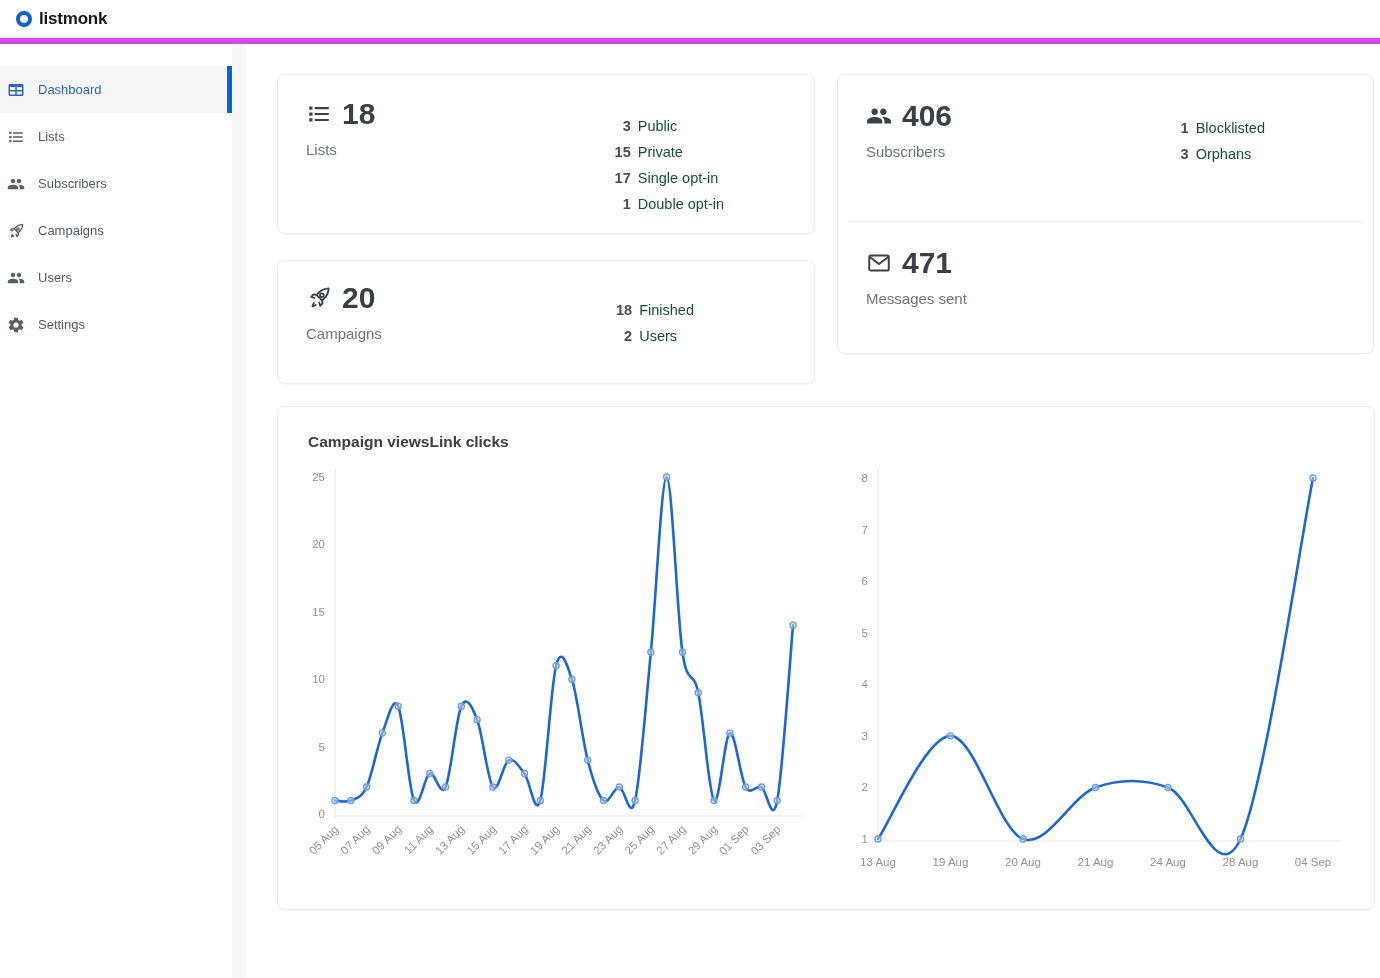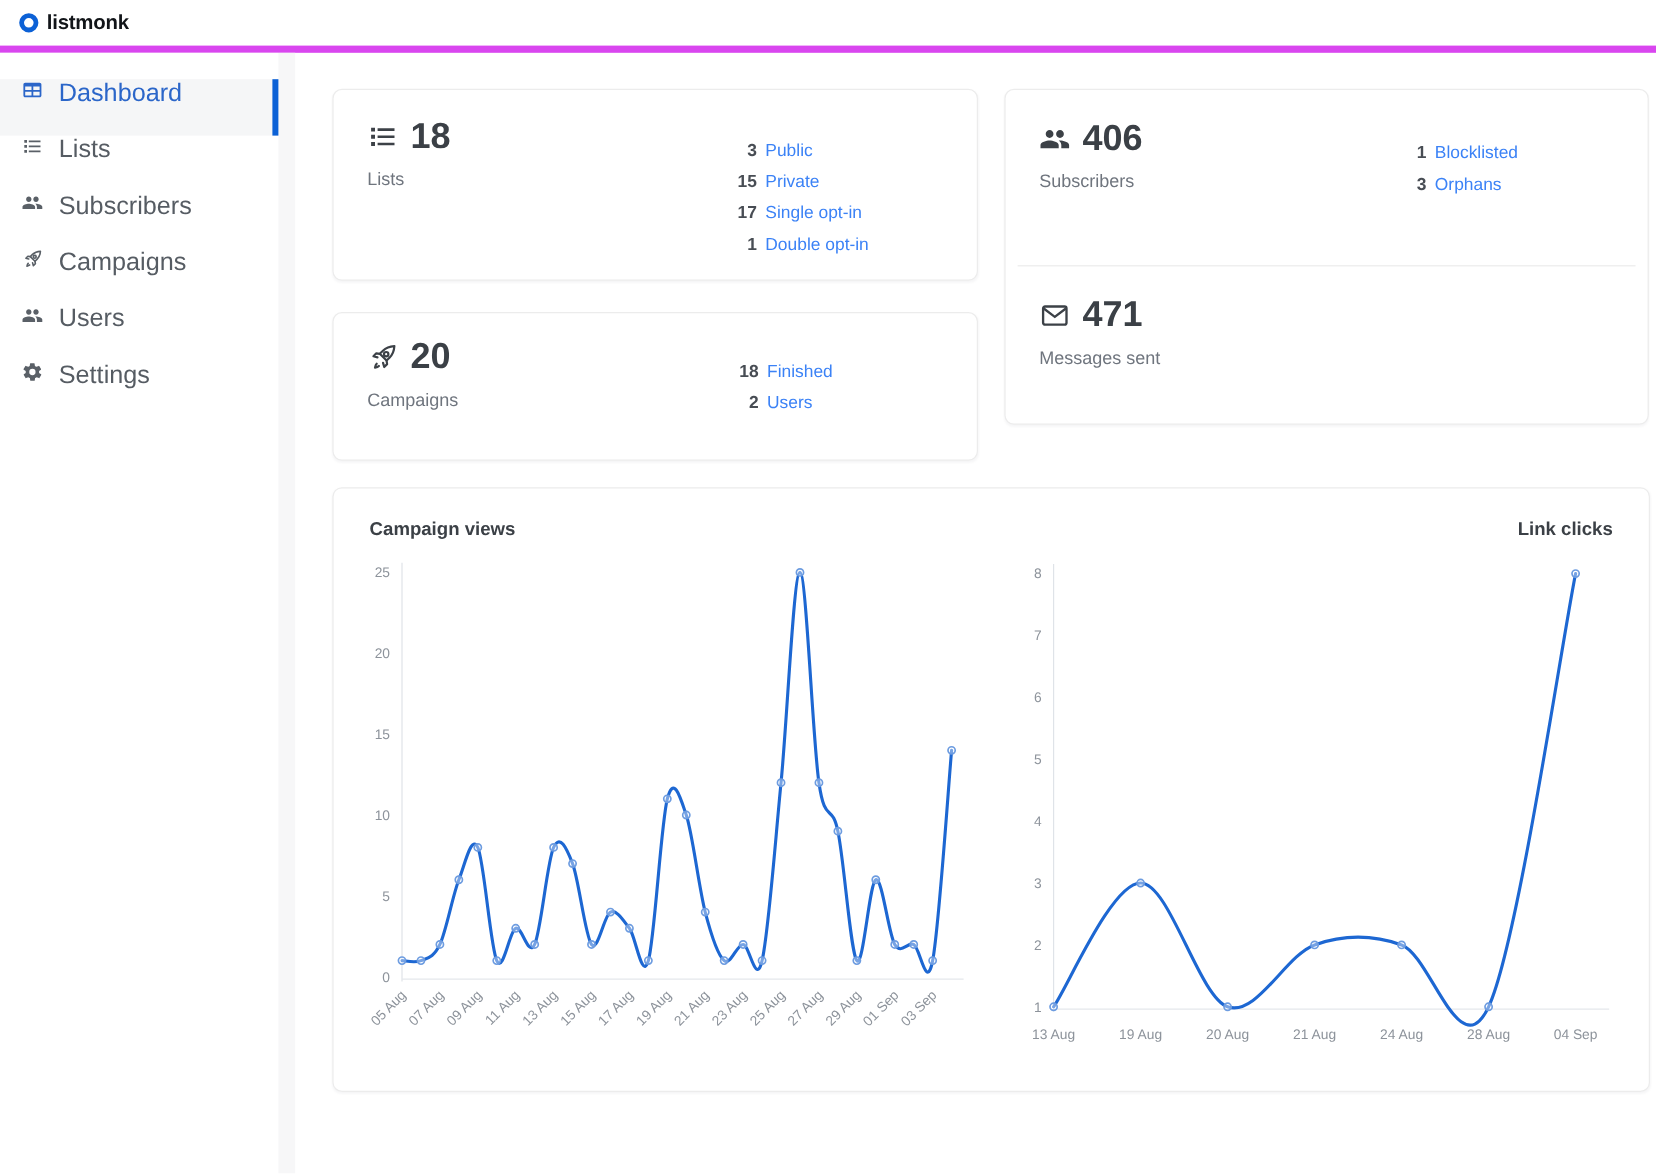--- a/index.html
+++ b/index.html
@@ -11,22 +11,22 @@
   .header { height:44px; display:flex; align-items:center; padding-left:16px;
     border-bottom:6px solid #d946ef; background:#fff; }
   .logo { display:flex; align-items:center; gap:7px; cursor:pointer; }
   .logo-ring { width:16px; height:16px; border:4.5px solid var(--primary); border-radius:50%; }
   .logo-text { font-size:17px; font-weight:800; color:#121519; letter-spacing:-.2px; }
 
   
   .shell { display:flex; height:934px; }
   .sidebar { width:232px; background:#fff; padding-top:22px; flex:none; }
   .scroll-strip { width:14px; background:#f7f7f8; flex:none; }
-  .nav-item { position:relative; height:47px; display:flex; gap:13px;
-    padding-left:18px; font-size:21px; color:#565c63; cursor:pointer; }
+  .nav-item { position:relative; height:47px; display:flex; align-items:center; gap:13px;
+    padding-left:7px; font-size:13px; color:#565c63; cursor:pointer; }
   .nav-item .icn { width:18px; height:18px; display:inline-flex; color:#5a6067; }
   .nav-item .icn svg { width:18px; height:18px; }
   .nav-item.active { background:#f5f6f7; color:var(--nav-active); }
   .nav-item.active .icn { color:var(--nav-active); }
   .nav-item.active::after { content:''; position:absolute; right:0; top:0; bottom:0;
     width:5px; background:var(--primary); }
 
   main { flex:1; padding:30px 5px 0 31px; }
   .page-title { font-size:20px; font-weight:700; color:#363b41; margin-bottom:30px; letter-spacing:.1px; }
 
@@ -45,25 +45,25 @@
 
   .big-group .num-row { display:flex; align-items:center; gap:10px; }
   .big-icn { width:26px; height:26px; color:#3c4147; display:inline-flex; }
   .big-icn svg { width:26px; height:26px; }
   .big-num { font-size:30px; line-height:1; font-weight:700; color:#3b4046; }
   .big-label { margin-top:12px; font-size:15px; color:#6f757e; }
 
   .stats { display:grid; grid-template-columns:max-content max-content; column-gap:7px;
     align-content:flex-start; margin-top:14px; font-size:14.5px; line-height:26px; }
   .stats .sval { text-align:right; font-weight:700; color:#484d54; }
-  .stats .slab { color:#3b82f6; }
+  .stats .slab { color:#14532d; }
   .mr60 { margin-right:62px; } .mr80 { margin-right:80px; } .mr95 { margin-right:92px; }
 
   .chart-card { height:504px; padding-top:26px; }
-  .chart-titles { display:flex; justify-content:space-between; padding:0 30px;gap:36px; }
+  .chart-titles { display:flex; justify-content:flex-start; padding:0 30px; }
   .chart-title { font-size:15.5px; font-weight:700; color:#3b4046; }
   .charts-row { display:flex; justify-content:space-between; padding:8px 20px 0 24px; }
   .tick { font-size:11.5px; fill:#8d939b; font-family:"Liberation Sans",sans-serif; }
 </style>
 </head>
 <body>
 
 <div class="header">
   <div class="logo">
     <span class="logo-ring"></span>

